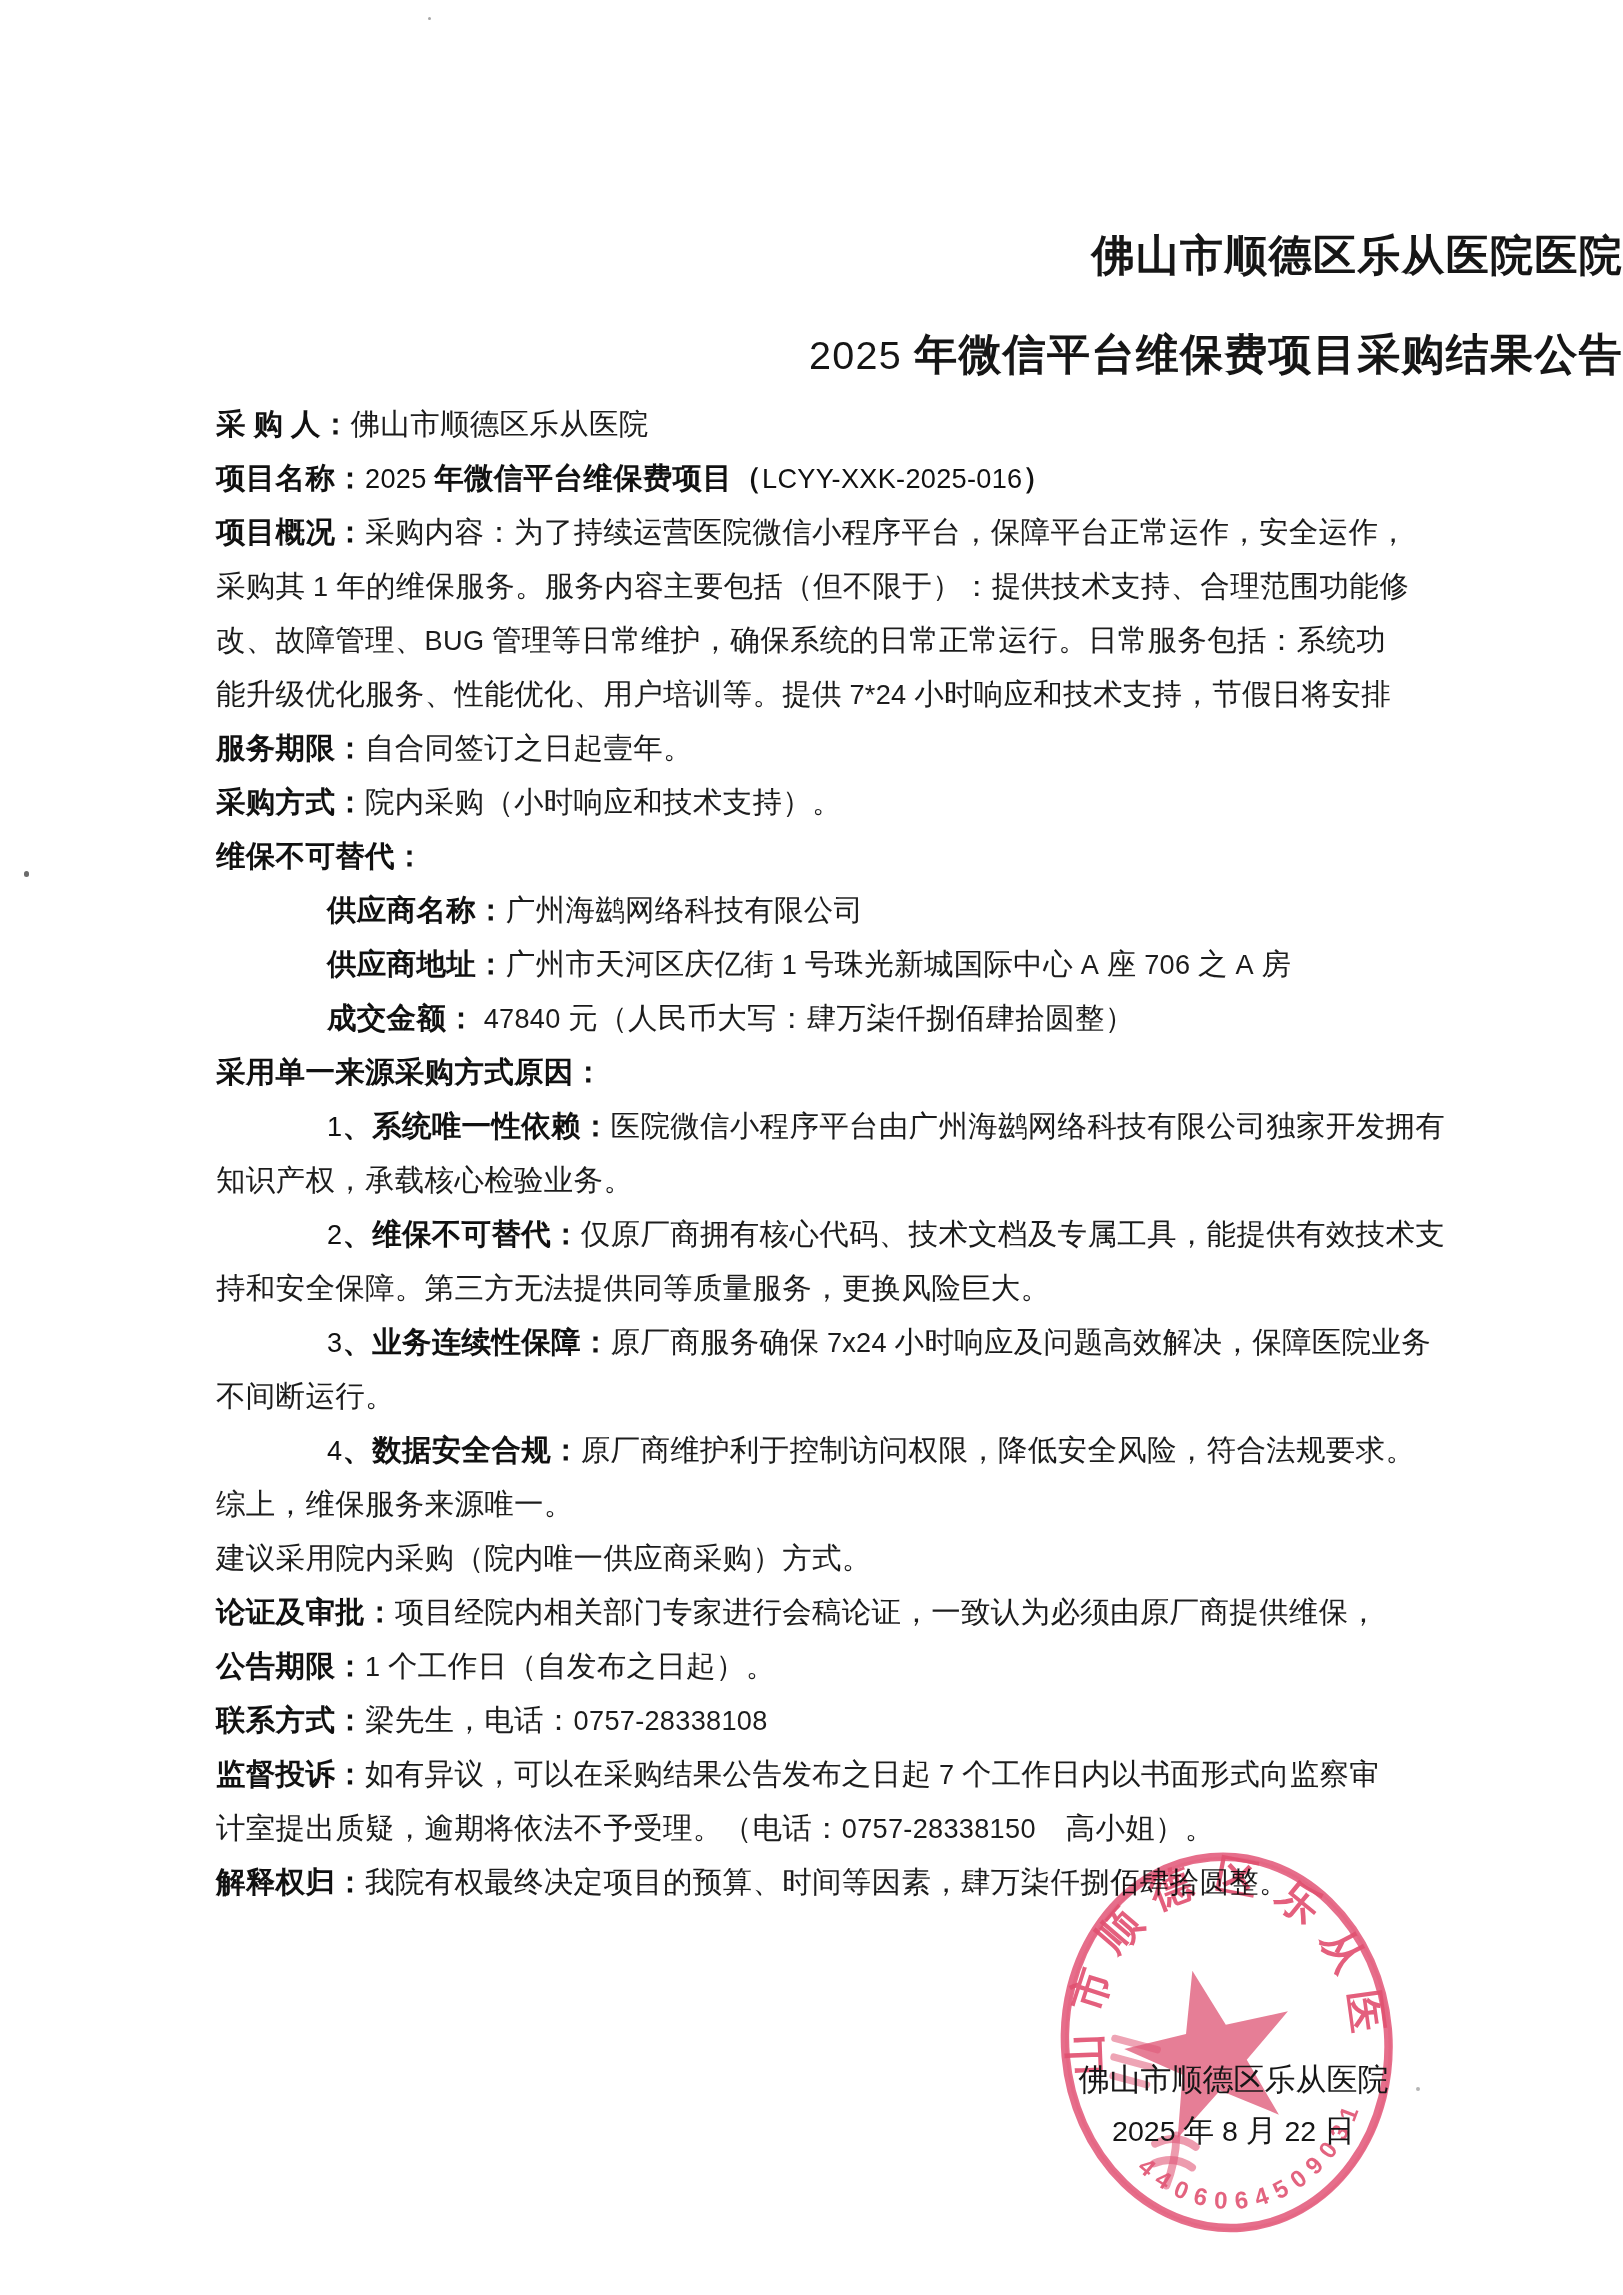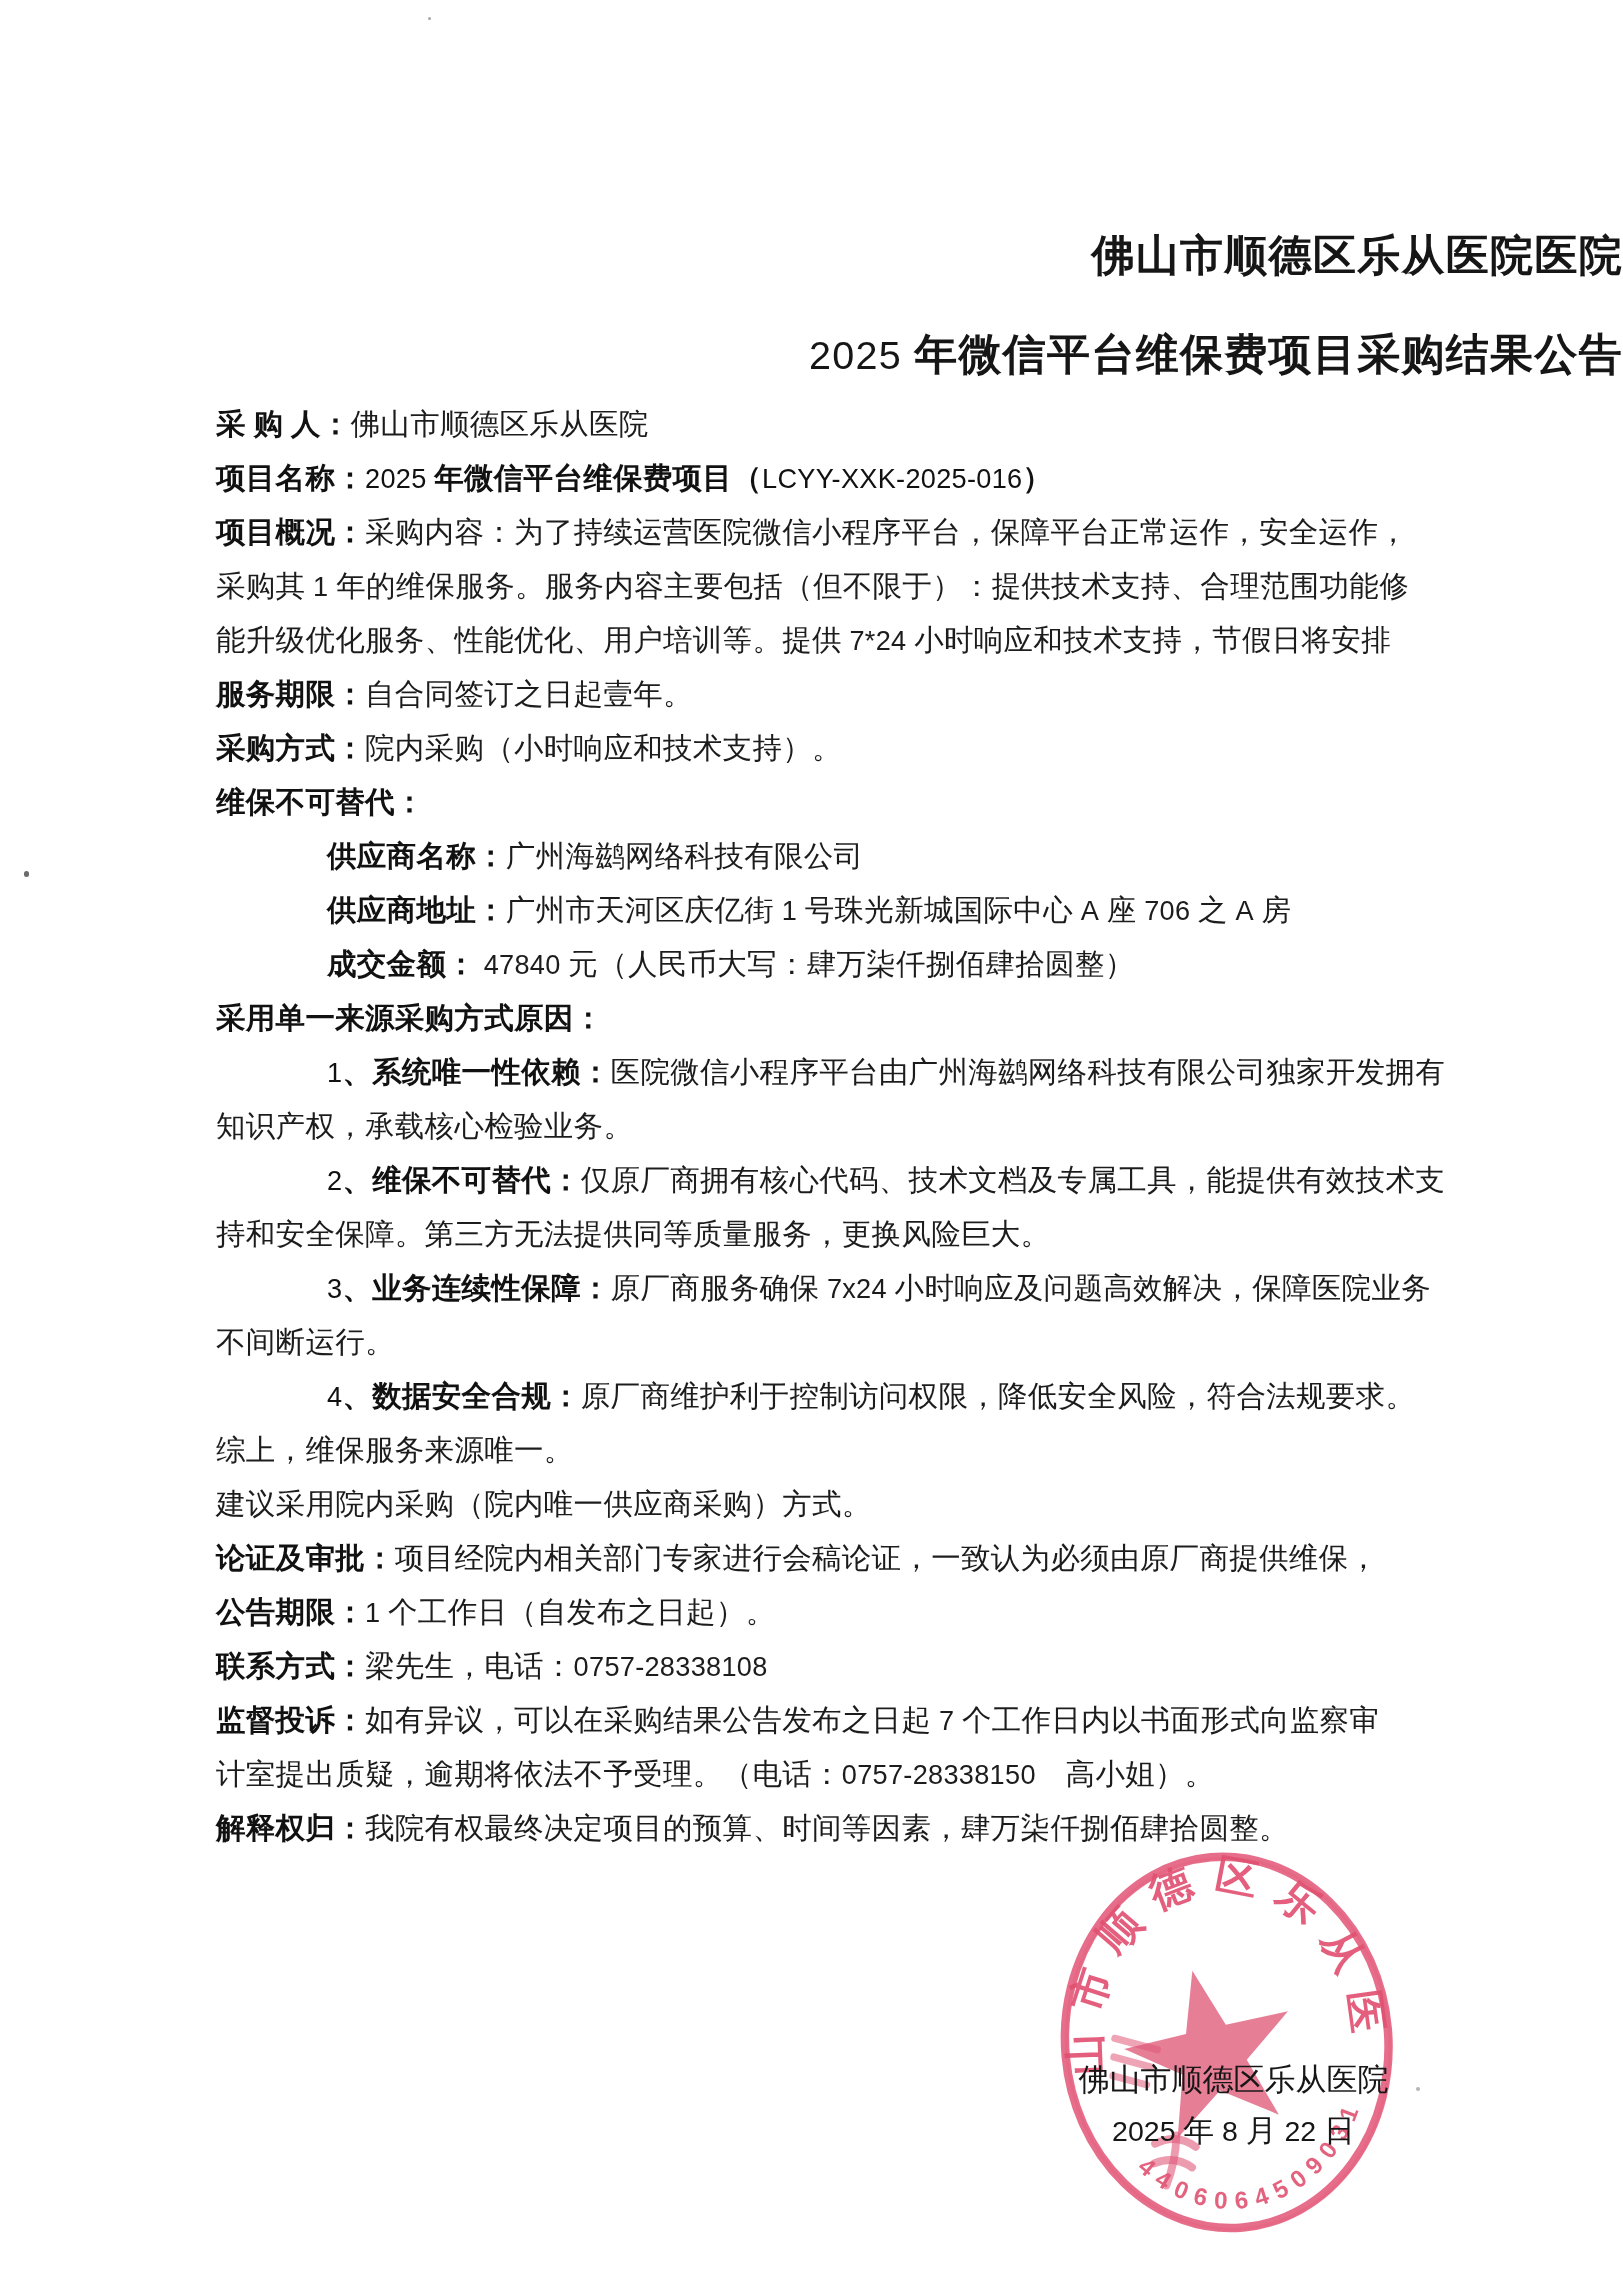--- a/index.html
+++ b/index.html
@@ -35,20 +35,21 @@
 <div class="page">
 
   <div class="title" id="title1">佛山市顺德区乐从医院医院</div>
   <div class="title" id="title2"><span class="latin">2025</span> 年微信平台维保费项目采购结果公告</div>
 
   <div class="body-block">
       <div class="line"><span class="run bold">采 购 人：</span><span class="run">佛山市顺德区乐从医院</span></div>
       <div class="line"><span class="run bold">项目名称：</span><span class="run bold"><span class="latin">2025</span> 年微信平台维保费项目（<span class="latin">LCYY-XXK-2025-016</span>）</span></div>
       <div class="line"><span class="run bold">项目概况：</span><span class="run">采购内容：为了持续运营医院微信小程序平台，保障平台正常运作，安全运作，</span></div>
       <div class="line"><span class="run">采购其 <span class="latin">1</span> 年的维保服务。服务内容主要包括（但不限于）：提供技术支持、合理范围功能修</span></div>
+      <div class="line"><span class="run">改、故障管理、<span class="latin">BUG</span> 管理等日常维护，确保系统的日常正常运行。日常服务包括：系统功</span></div>
       <div class="line"><span class="run">能升级优化服务、性能优化、用户培训等。提供 <span class="latin">7*24</span> 小时响应和技术支持，节假日将安排</span></div>
       <div class="line"><span class="run bold">服务期限：</span><span class="run">自合同签订之日起壹年。</span></div>
       <div class="line"><span class="run bold">采购方式：</span><span class="run">院内采购（小时响应和技术支持）。</span></div>
       <div class="line"><span class="run bold">维保不可替代：</span></div>
       <div class="line indent"><span class="run bold">供应商名称：</span><span class="run">广州海鹚网络科技有限公司</span></div>
       <div class="line indent"><span class="run bold">供应商地址：</span><span class="run">广州市天河区庆亿街 <span class="latin">1</span> 号珠光新城国际中心 <span class="latin">A</span> 座 <span class="latin">706</span> 之 <span class="latin">A</span> 房</span></div>
       <div class="line indent"><span class="run bold">成交金额：</span><span class="run"> <span class="latin">47840</span> 元（人民币大写：肆万柒仟捌佰肆拾圆整）</span></div>
       <div class="line"><span class="run bold">采用单一来源采购方式原因：</span></div>
       <div class="line indent"><span class="run bold"><span class="latin">1</span>、系统唯一性依赖：</span><span class="run">医院微信小程序平台由广州海鹚网络科技有限公司独家开发拥有</span></div>
       <div class="line"><span class="run">知识产权，承载核心检验业务。</span></div>

